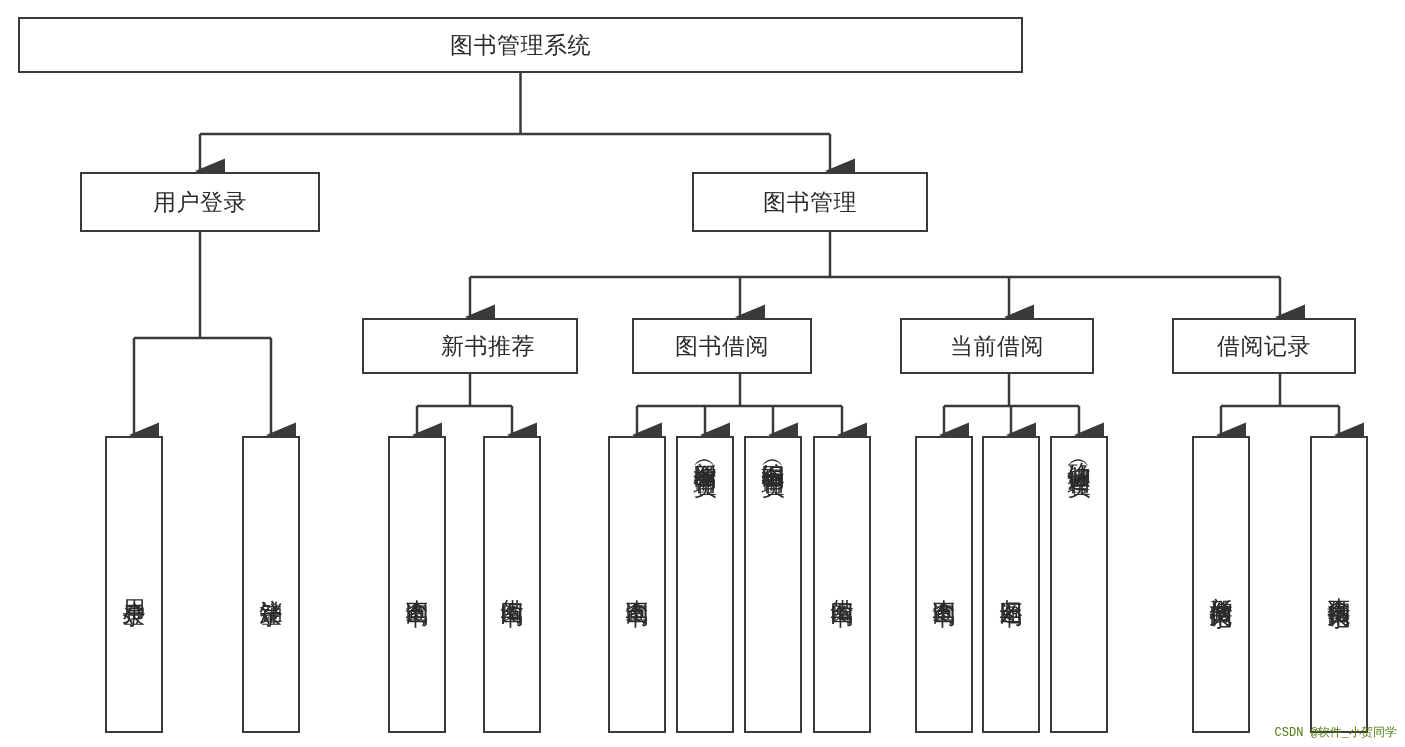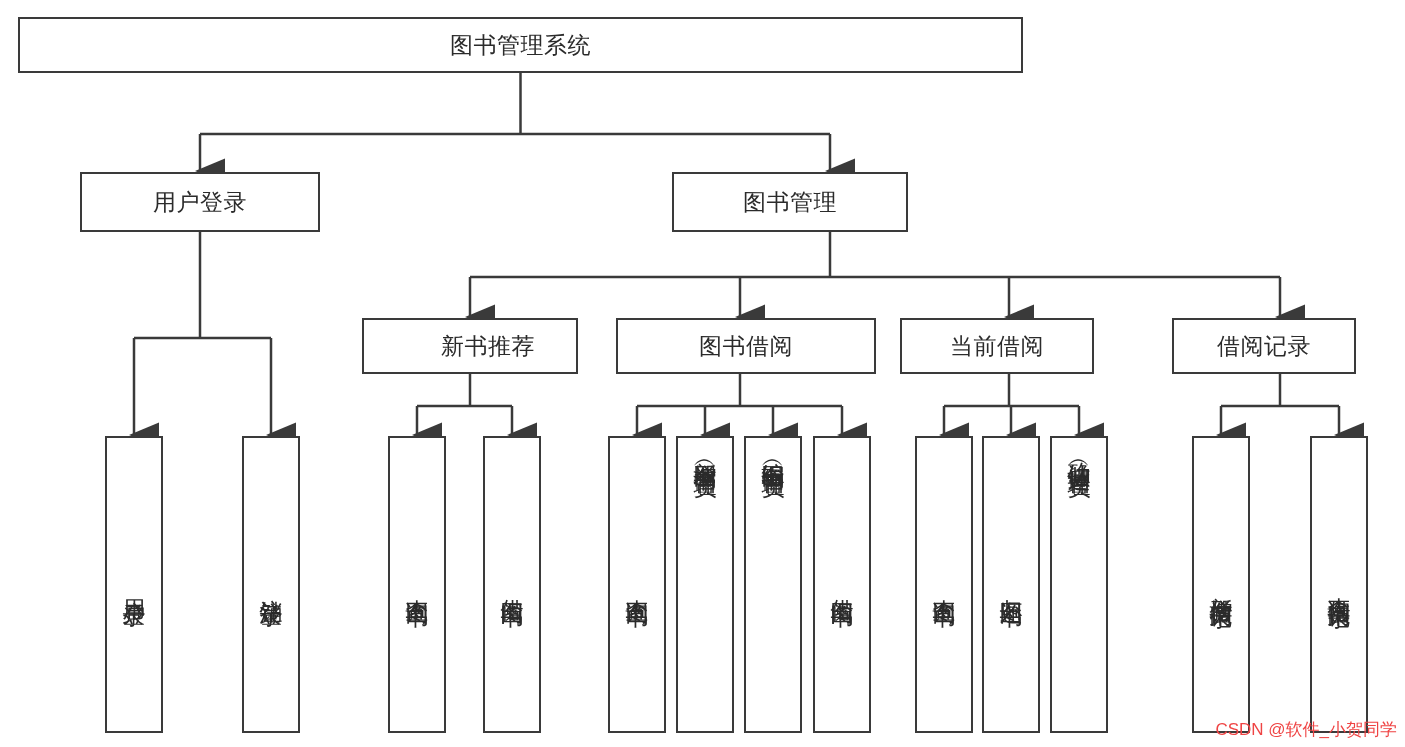--- a/index.html
+++ b/index.html
@@ -61,25 +61,25 @@
     white-space: nowrap;
   }
   .node.vertical.mid {
     align-items: center;
     padding-top: 0;
   }
   #watermark {
     position: absolute;
     right: 8px;
     bottom: 6px;
-    font-size: 17px;
-    color: #ef4444;
+    font-size: 12px;
+    color: #4d7c0f;
     z-index: 5;
     white-space: nowrap;
-    font-family: Liberation Sans, sans-serif;
+    font-family: Liberation Mono, monospace;
   }
 </style>
 </head>
 <body>
 
 <div id="canvas">
 
   <svg id="edges" viewBox="0 0 1405 747" width="1405" height="747" xmlns="http://www.w3.org/2000/svg">
     <defs>
       <marker id="arrow" viewBox="0 0 12 12" refX="6" refY="10" markerWidth="12" markerHeight="12" orient="auto-start-reverse">
@@ -123,27 +123,27 @@
       </g>
   </svg>
 
   <div id="nodes-layer">
       <div class="node horizontal root" style="left: 18px; top: 17px; width: 1005px; height: 56px;">
         <span class="label">图书管理系统</span>
       </div>
       <div class="node horizontal" style="left: 80px; top: 172px; width: 240px; height: 60px;">
         <span class="label">用户登录</span>
       </div>
-      <div class="node horizontal" style="left: 672px; top: 172px; width: 236px; height: 60px;">
+      <div class="node horizontal" style="left: 692px; top: 172px; width: 236px; height: 60px;">
         <span class="label">图书管理</span>
       </div>
       <div class="node horizontal" style="left: 362px; top: 318px; width: 216px; height: 56px; padding-left: 36px;">
         <span class="label">新书推荐</span>
       </div>
-      <div class="node horizontal" style="left: 616px; top: 318px; width: 260px; height: 56px;">
+      <div class="node horizontal" style="left: 632px; top: 318px; width: 180px; height: 56px;">
         <span class="label">图书借阅</span>
       </div>
       <div class="node horizontal" style="left: 900px; top: 318px; width: 194px; height: 56px;">
         <span class="label">当前借阅</span>
       </div>
       <div class="node horizontal" style="left: 1172px; top: 318px; width: 184px; height: 56px;">
         <span class="label">借阅记录</span>
       </div>
       <div class="node vertical mid" style="left: 105px; top: 436px; width: 58px; height: 297px;">
         <span class="label">用户登录</span>

